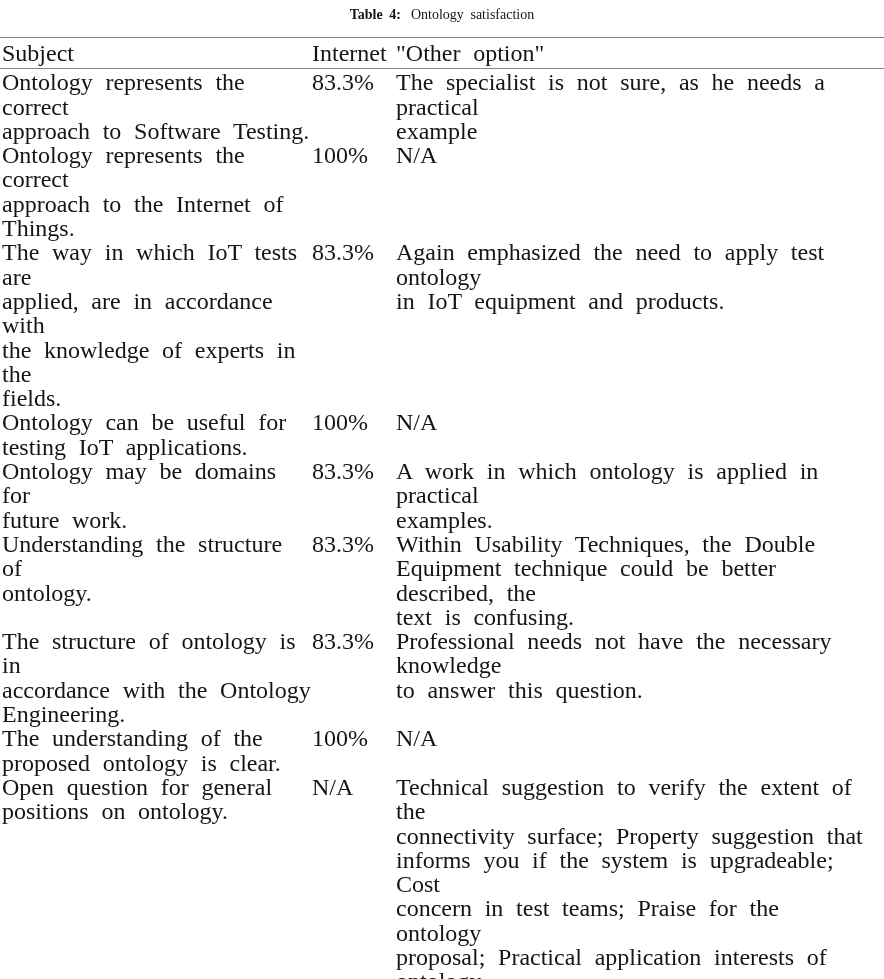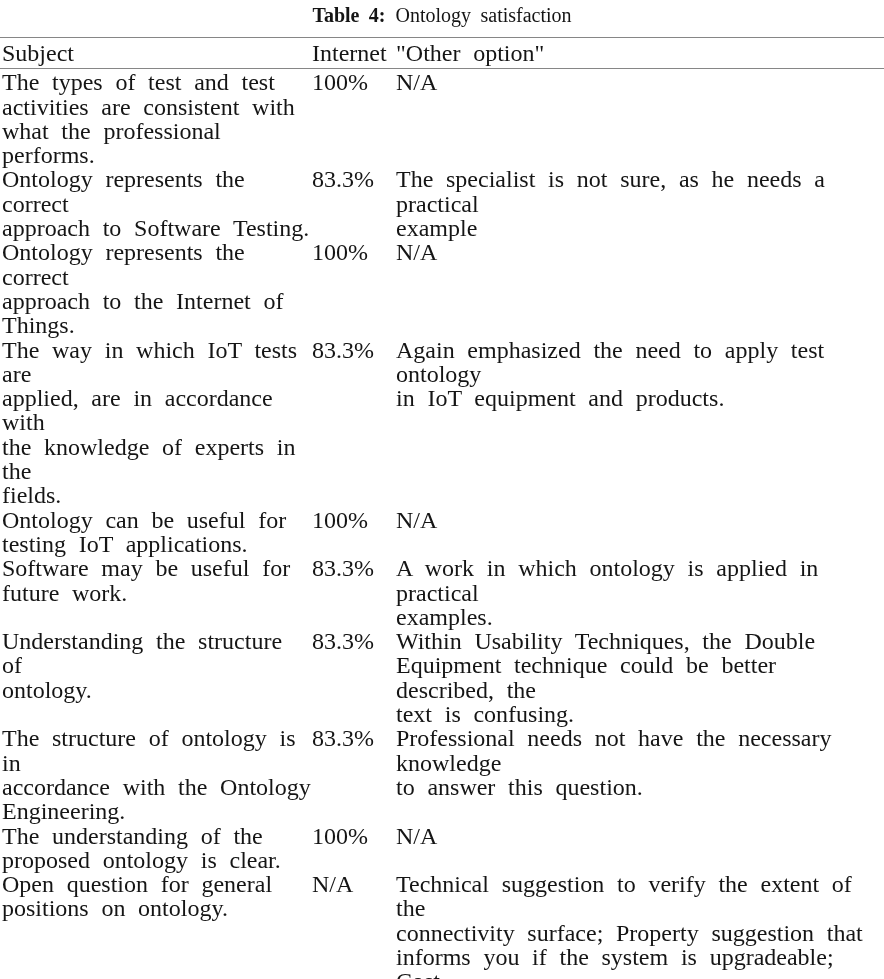--- a/index.html
+++ b/index.html
@@ -8,21 +8,21 @@
     height: 979px;
     box-sizing: border-box;
     background: #ffffff;
     color: #151515;
     font-family: "Liberation Serif", "DejaVu Serif", serif;
     padding-top: 3px;
     overflow: hidden;
   }
   .caption {
     text-align: center;
-    font-size: 20px;
+    font-size: 14px;
     line-height: 24px;
     margin: 0 0 10px 0;
     word-spacing: 0.22em;
   }
   .cap-label { font-weight: 700; margin-right: 10px; }
   table.paper-table {
     width: 884px;
     border-collapse: collapse;
     table-layout: fixed;
     font-size: 24px;
@@ -68,27 +68,20 @@
     </colgroup>
     <thead>
       <tr>
         <th class="h-subject">Subject</th>
         <th class="h-satisfies">Internet</th>
         <th class="h-other">"Other option"</th>
       </tr>
     </thead>
     <tbody>
       <tr>
-        <td class="subj">The types of test and test
-activities are consistent with
-what the professional performs.</td>
-        <td class="sat">100%</td>
-        <td class="oth">N/A</td>
-      </tr>
-      <tr>
         <td class="subj">Ontology represents the correct
 approach to Software Testing.</td>
         <td class="sat">83.3%</td>
         <td class="oth">The specialist is not sure, as he needs a practical
 example</td>
       </tr>
       <tr>
         <td class="subj">Ontology represents the correct
 approach to the Internet of
 Things.</td>
@@ -104,21 +97,21 @@
         <td class="oth">Again emphasized the need to apply test ontology
 in IoT equipment and products.</td>
       </tr>
       <tr>
         <td class="subj">Ontology can be useful for
 testing IoT applications.</td>
         <td class="sat">100%</td>
         <td class="oth">N/A</td>
       </tr>
       <tr>
-        <td class="subj">Software may be useful for
+        <td class="subj">Ontology may be domains for
 future work.</td>
         <td class="sat">83.3%</td>
         <td class="oth">A work in which ontology is applied in practical
 examples.</td>
       </tr>
       <tr>
         <td class="subj">Understanding the structure of
 ontology.</td>
         <td class="sat">83.3%</td>
         <td class="oth">Within Usability Techniques, the Double

